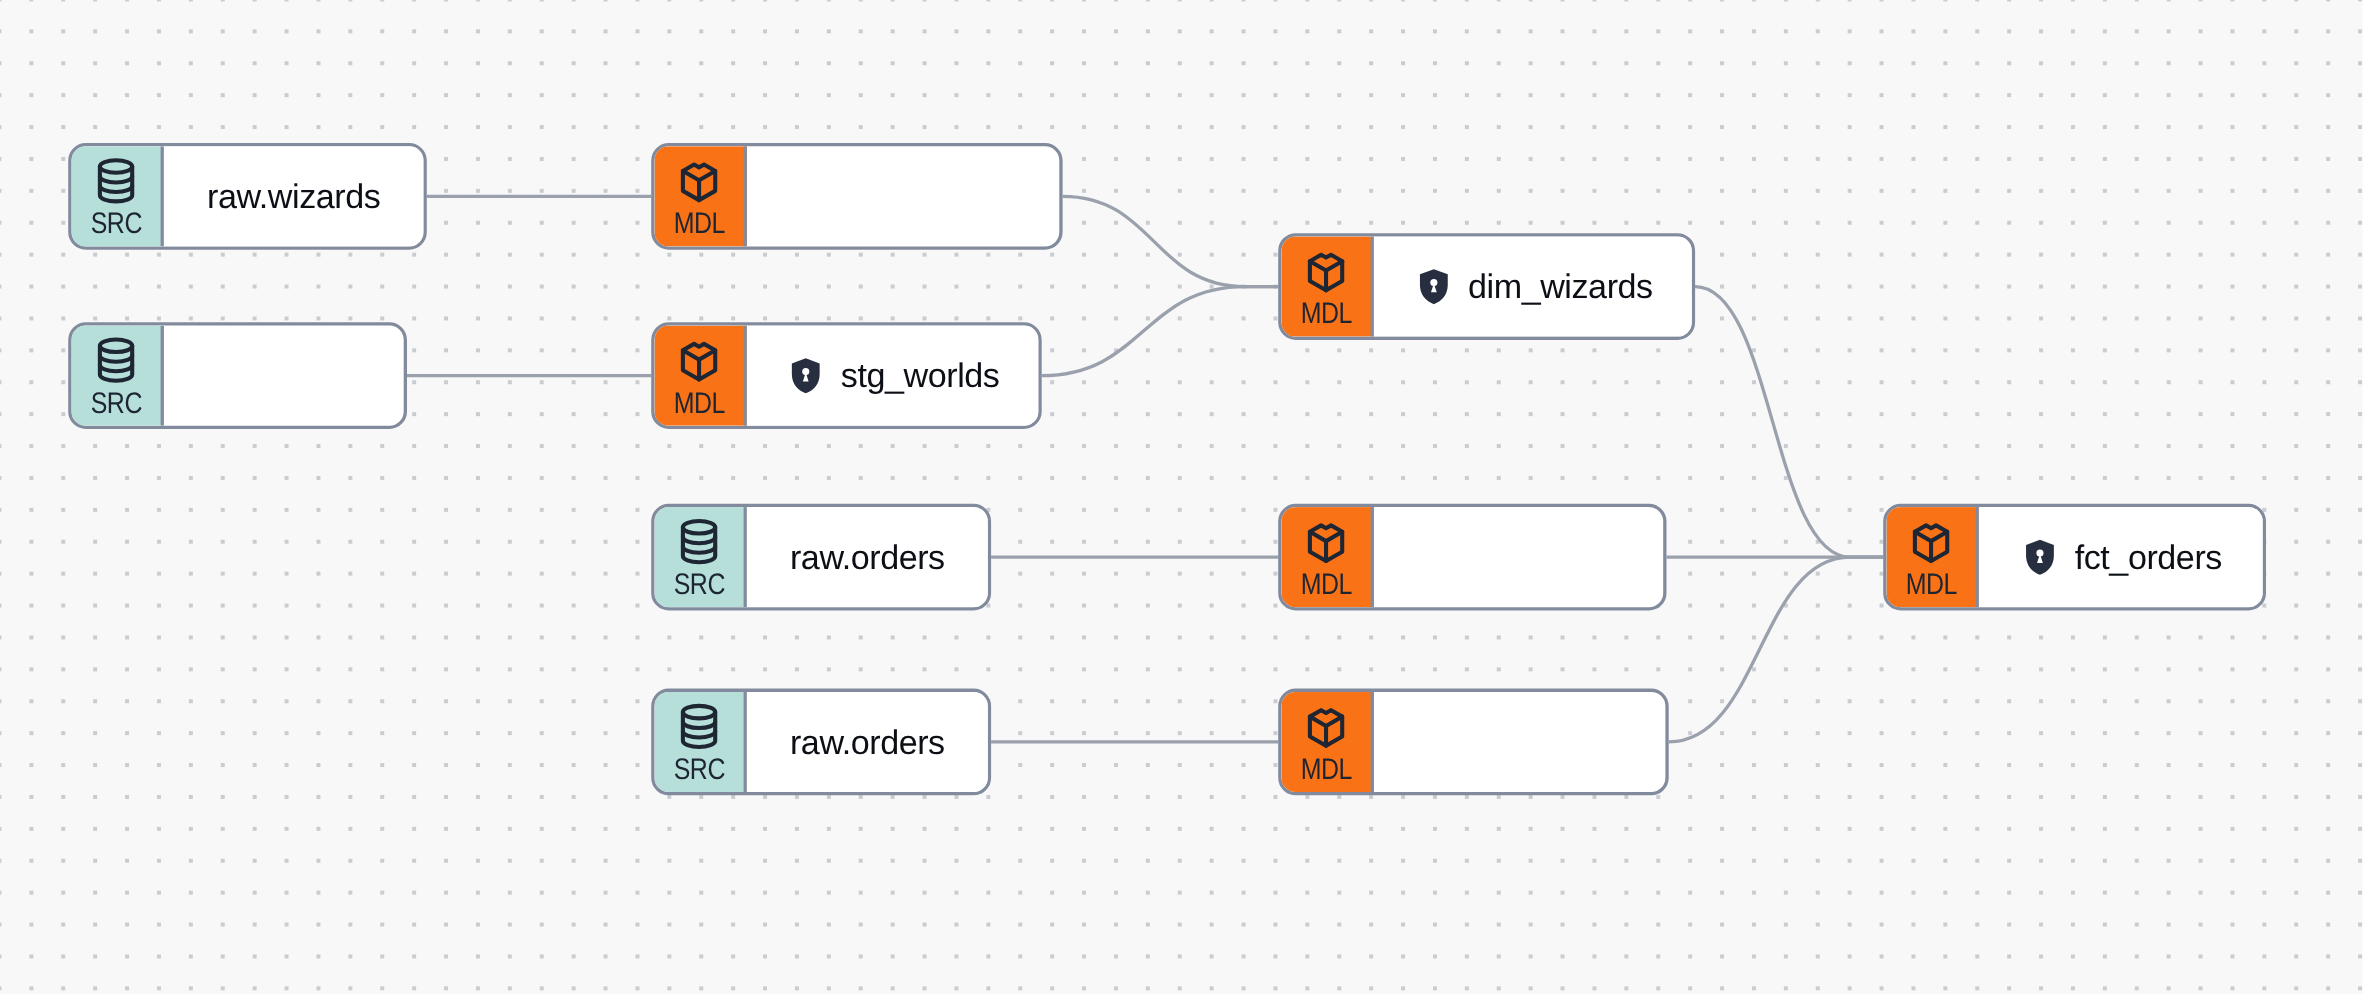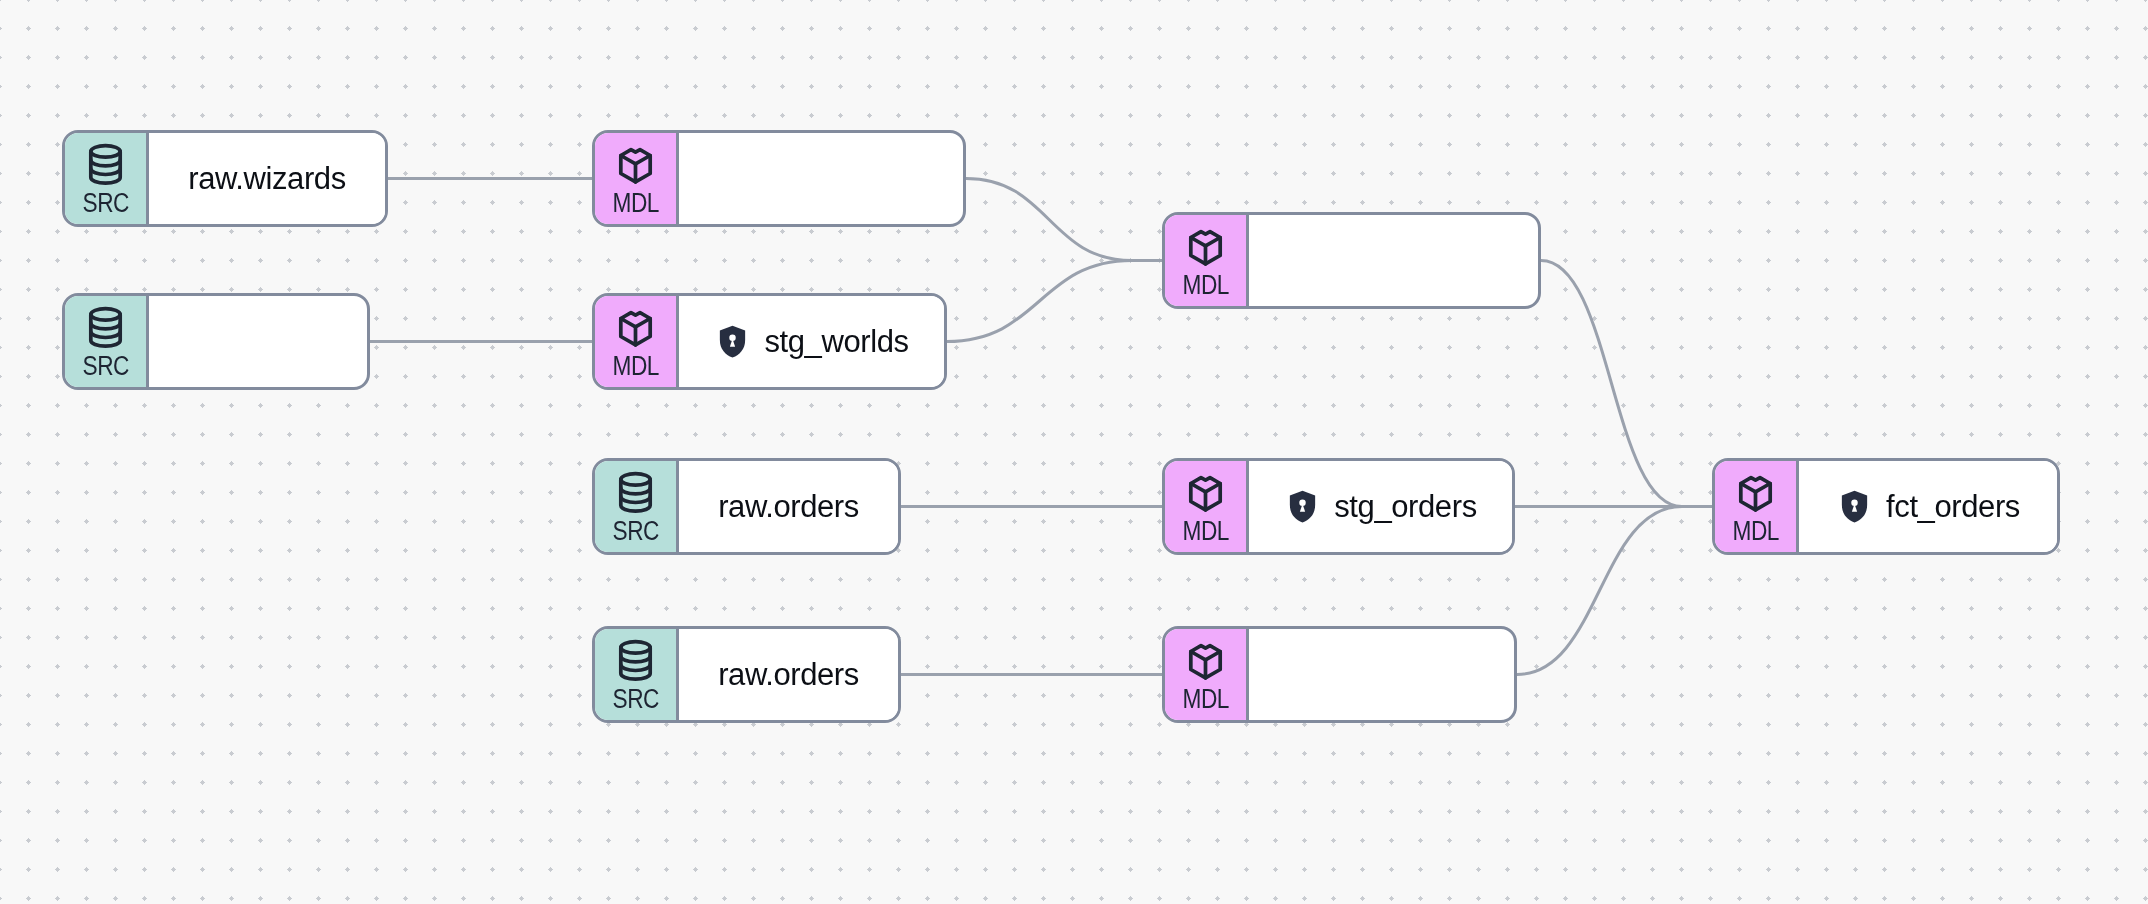--- a/index.html
+++ b/index.html
@@ -41,21 +41,21 @@
     display: flex;
     flex-direction: column;
     align-items: center;
     justify-content: center;
     gap: 2px;
     border-right: 3px solid #828b9d;
     box-sizing: border-box;
     padding-top: 4px;
   }
   .node.source .badge { background: #b6dfda; }
-  .node.model  .badge { background: #f0abfc; }
+  .node.model  .badge { background: #f97316; }
   .badge-icon { display: block; line-height: 0; }
   .badge-label {
     font-size: 27px;
     font-weight: 500;
     color: #1d2432;
     letter-spacing: -0.5px;
     transform: scaleX(0.84);
     line-height: 1;
     padding-bottom: 3px;
   }
@@ -148,51 +148,51 @@
       </div>
       <div class="node model" style="left: 1162px; top: 212px; width: 379px; height: 97px;">
         <div class="badge">
           <span class="badge-icon"><svg width="47" height="47" viewBox="0 0 24 24" fill="none" stroke="#1e2633" stroke-width="1.9" stroke-linecap="round" stroke-linejoin="round">
     <path d="M9.7 4.4 L4.5 7.4 L12 11.7 L19.5 7.4 L14.3 4.4 L12 5.7 Z"></path>
     <path d="M4.5 7.4 V16.6 L12 20.9 V11.7"></path>
     <path d="M19.5 7.4 V16.6 L12 20.9"></path>
   </svg></span>
           <span class="badge-label">MDL</span>
         </div>
-      </div>
-      <div class="node source" style="left: 592px; top: 458px; width: 309px; height: 97px;">
-        <div class="badge">
-          <span class="badge-icon"><svg width="47" height="47" viewBox="0 0 24 24" fill="none" stroke="#1e2633" stroke-width="1.9" stroke-linecap="round" stroke-linejoin="round">
-    <ellipse cx="12" cy="5.3" rx="7.5" ry="2.9"></ellipse>
-    <path d="M4.5 5.3 V18.6 C4.5 20.2 7.8 21.5 12 21.5 C16.2 21.5 19.5 20.2 19.5 18.6 V5.3"></path>
-    <path d="M4.5 9.8 C4.5 11.4 7.8 12.7 12 12.7 C16.2 12.7 19.5 11.4 19.5 9.8"></path>
-    <path d="M4.5 14.2 C4.5 15.8 7.8 17.1 12 17.1 C16.2 17.1 19.5 15.8 19.5 14.2"></path>
-  </svg></span>
-          <span class="badge-label">SRC</span>
-        </div>
-        <div class="label-area">
-          <span class="node-label">raw.orders</span>
-        </div>
-      </div>
-      <div class="node model" style="left: 1162px; top: 458px; width: 353px; height: 97px;">
-        <div class="badge">
-          <span class="badge-icon"><svg width="47" height="47" viewBox="0 0 24 24" fill="none" stroke="#1e2633" stroke-width="1.9" stroke-linecap="round" stroke-linejoin="round">
-    <path d="M9.7 4.4 L4.5 7.4 L12 11.7 L19.5 7.4 L14.3 4.4 L12 5.7 Z"></path>
-    <path d="M4.5 7.4 V16.6 L12 20.9 V11.7"></path>
-    <path d="M19.5 7.4 V16.6 L12 20.9"></path>
-  </svg></span>
-          <span class="badge-label">MDL</span>
-        </div>
         <div class="label-area">
           <span class="shield-wrap"><svg width="37" height="37" viewBox="0 0 24 24">
     <path fill="#272e40" d="M12 1.8 L20.2 4.8 V11 C20.2 16.8 16.8 20.6 12 22.4 C7.2 20.6 3.8 16.8 3.8 11 V4.8 Z"></path>
     <circle cx="12" cy="9.6" r="2.1" fill="#ffffff"></circle>
     <path fill="#ffffff" d="M12 10.2 L13.7 15.4 H10.3 Z"></path>
   </svg></span>
-          <span class="node-label">stg_orders</span>
+          <span class="node-label">dim_wizards</span>
+        </div>
+      </div>
+      <div class="node source" style="left: 592px; top: 458px; width: 309px; height: 97px;">
+        <div class="badge">
+          <span class="badge-icon"><svg width="47" height="47" viewBox="0 0 24 24" fill="none" stroke="#1e2633" stroke-width="1.9" stroke-linecap="round" stroke-linejoin="round">
+    <ellipse cx="12" cy="5.3" rx="7.5" ry="2.9"></ellipse>
+    <path d="M4.5 5.3 V18.6 C4.5 20.2 7.8 21.5 12 21.5 C16.2 21.5 19.5 20.2 19.5 18.6 V5.3"></path>
+    <path d="M4.5 9.8 C4.5 11.4 7.8 12.7 12 12.7 C16.2 12.7 19.5 11.4 19.5 9.8"></path>
+    <path d="M4.5 14.2 C4.5 15.8 7.8 17.1 12 17.1 C16.2 17.1 19.5 15.8 19.5 14.2"></path>
+  </svg></span>
+          <span class="badge-label">SRC</span>
+        </div>
+        <div class="label-area">
+          <span class="node-label">raw.orders</span>
+        </div>
+      </div>
+      <div class="node model" style="left: 1162px; top: 458px; width: 353px; height: 97px;">
+        <div class="badge">
+          <span class="badge-icon"><svg width="47" height="47" viewBox="0 0 24 24" fill="none" stroke="#1e2633" stroke-width="1.9" stroke-linecap="round" stroke-linejoin="round">
+    <path d="M9.7 4.4 L4.5 7.4 L12 11.7 L19.5 7.4 L14.3 4.4 L12 5.7 Z"></path>
+    <path d="M4.5 7.4 V16.6 L12 20.9 V11.7"></path>
+    <path d="M19.5 7.4 V16.6 L12 20.9"></path>
+  </svg></span>
+          <span class="badge-label">MDL</span>
         </div>
       </div>
       <div class="node source" style="left: 592px; top: 626px; width: 309px; height: 97px;">
         <div class="badge">
           <span class="badge-icon"><svg width="47" height="47" viewBox="0 0 24 24" fill="none" stroke="#1e2633" stroke-width="1.9" stroke-linecap="round" stroke-linejoin="round">
     <ellipse cx="12" cy="5.3" rx="7.5" ry="2.9"></ellipse>
     <path d="M4.5 5.3 V18.6 C4.5 20.2 7.8 21.5 12 21.5 C16.2 21.5 19.5 20.2 19.5 18.6 V5.3"></path>
     <path d="M4.5 9.8 C4.5 11.4 7.8 12.7 12 12.7 C16.2 12.7 19.5 11.4 19.5 9.8"></path>
     <path d="M4.5 14.2 C4.5 15.8 7.8 17.1 12 17.1 C16.2 17.1 19.5 15.8 19.5 14.2"></path>
   </svg></span>

